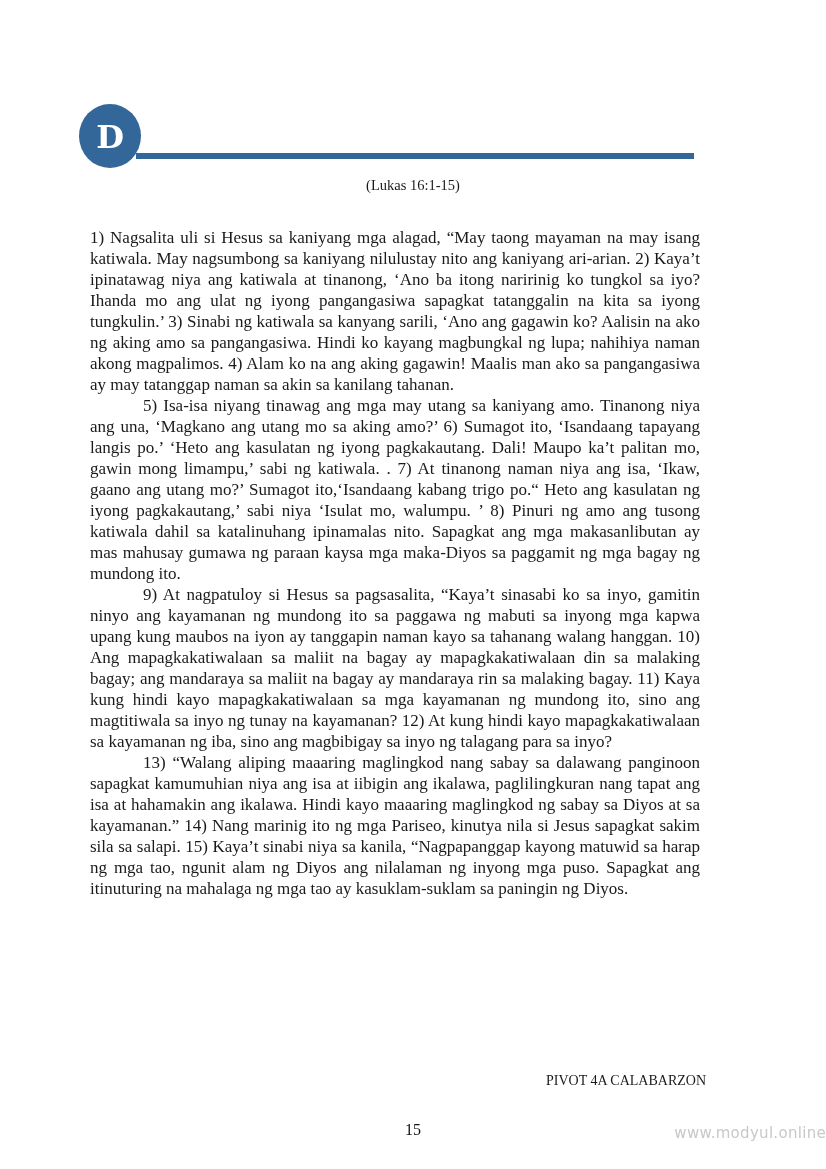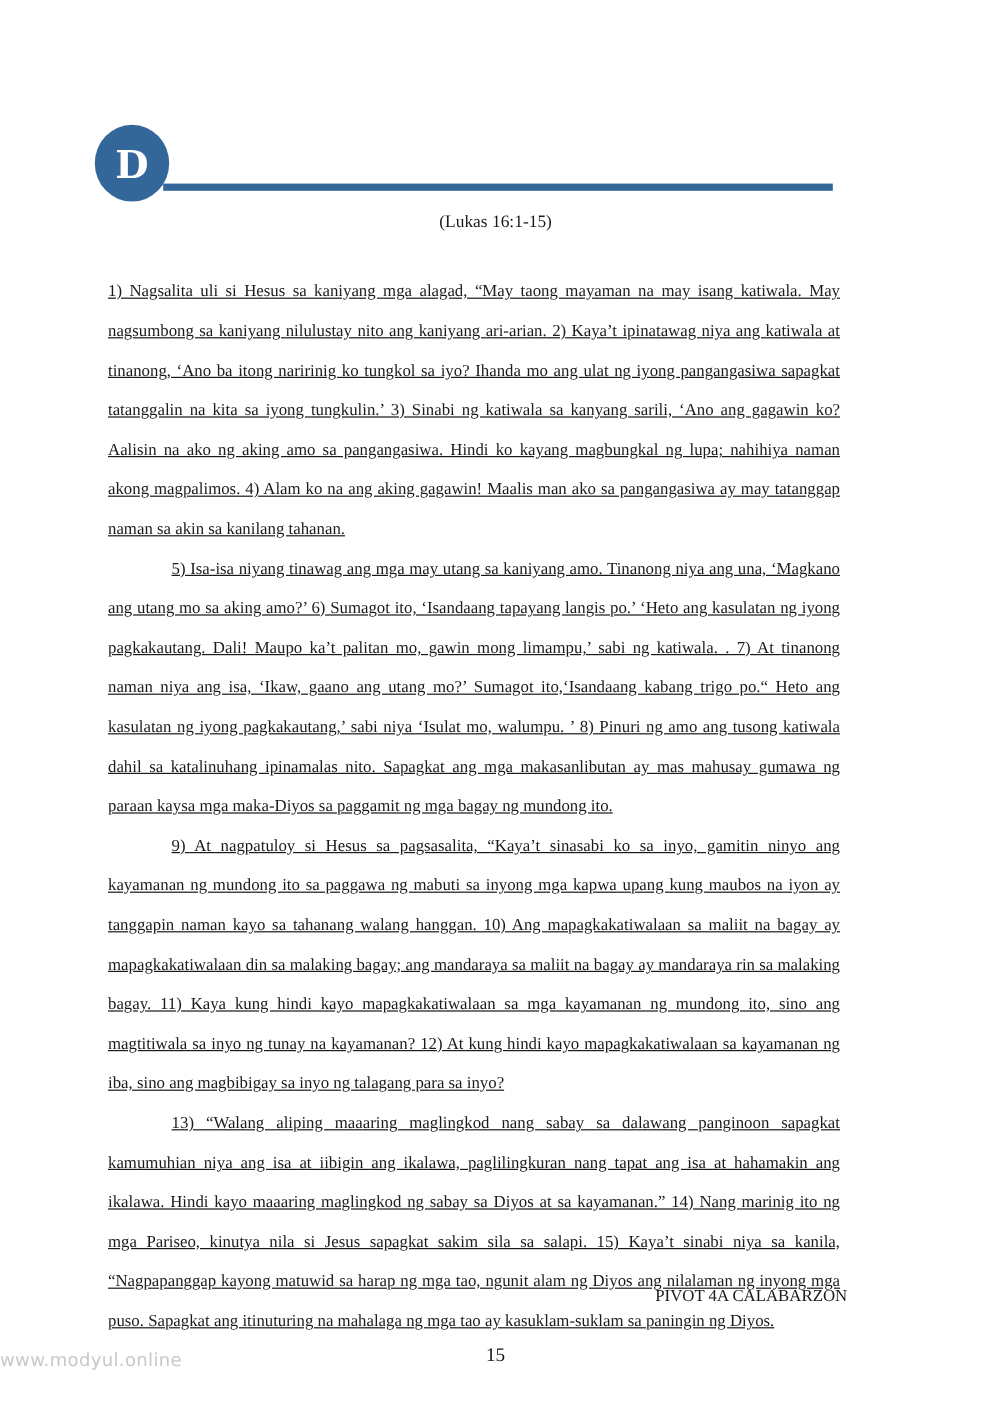--- a/index.html
+++ b/index.html
@@ -6,27 +6,27 @@
     body { width: 826px; height: 1169px; position: relative; overflow: hidden;
            font-family: "DejaVu Serif", "Liberation Serif", serif; color: #1a1a1a; }
     .badge { position: absolute; left: 79px; top: 104px; width: 62px; height: 64px;
              border-radius: 50%; background: #336699; display: flex; align-items: center; justify-content: center; }
     .badge span { color: #ffffff; font-family: "DejaVu Serif", serif; font-weight: bold; font-size: 32px; line-height: 1; margin-top: 2px; }
     .rule { position: absolute; left: 136px; top: 153px; width: 558px; height: 6px; background: #336699; }
     .title { position: absolute; left: 0; width: 826px; top: 175px; text-align: center;
              font-size: 14.5px; line-height: 20px; font-family: "Liberation Serif", "DejaVu Serif", serif; }
     .title b { font-family: "DejaVu Serif", serif; font-weight: bold; font-size: 13.5px; }
     .body { position: absolute; left: 90px; top: 227px; width: 610px;
-            font-family: "Liberation Serif", "DejaVu Serif", serif; font-size: 14px; line-height: 33px;
-            text-align: justify; text-decoration: underline; }
+            font-family: "Liberation Serif", "DejaVu Serif", serif; font-size: 17px; line-height: 21px;
+            text-align: justify; }
     .body p { margin: 0; }
     .body p.indent { text-indent: 53px; }
     .footer { position: absolute; right: 120px; top: 1073px; font-family: "Liberation Serif", serif;
               font-size: 14px; }
-    .watermark { position: absolute; left: 0; width: 826px; top: 1124px; text-align: left;
+    .watermark { position: absolute; left: 0; width: 826px; top: 1124px; text-align: right;
                  font-family: "DejaVu Sans", sans-serif; font-size: 15px; color: #c8c8c8; letter-spacing: 0.3px; }
     .pagenum { position: absolute; left: 0; width: 826px; top: 1121px; text-align: center;
                font-family: "Liberation Serif", serif; font-size: 16px; color: #111; }
   </style>
 </head>
 <body>
 
 <div class="badge">
   <span>D</span>
 </div>

